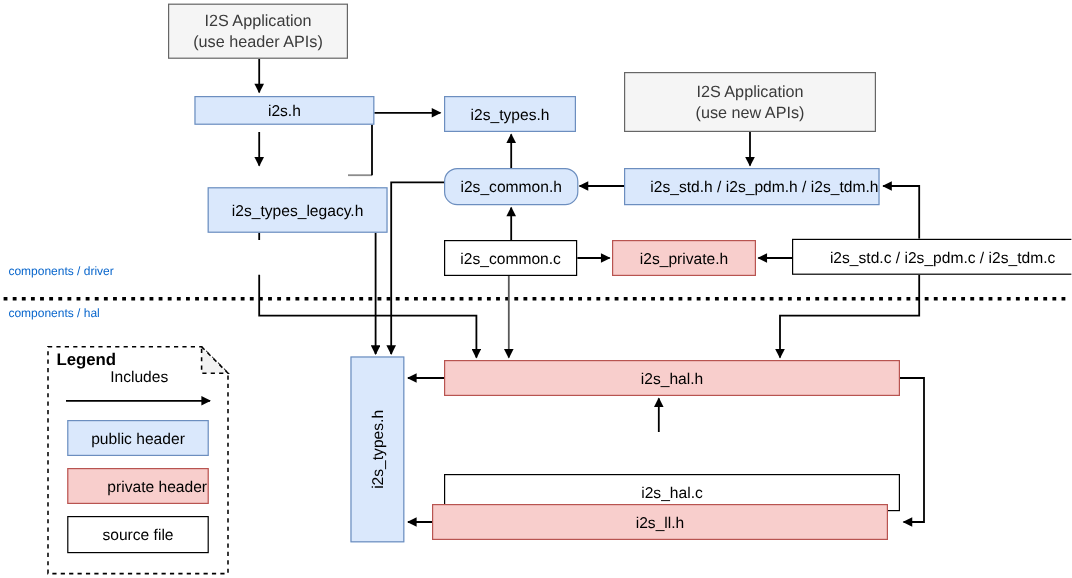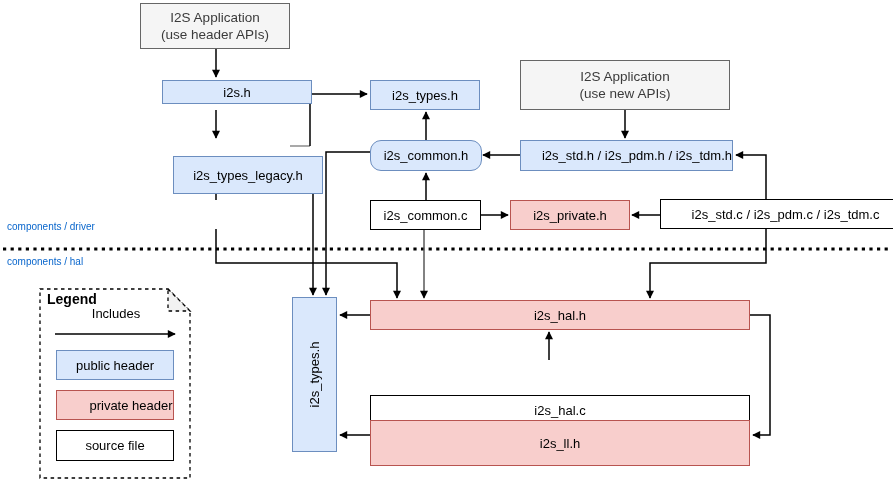--- a/index.html
+++ b/index.html
@@ -154,21 +154,21 @@
   </div>
 
   <div class="node private" style="left:370px;top:300px;width:380px;height:30px;">
     <span>i2s_hal.h</span>
   </div>
 
   <div class="node source" style="left:370px;top:360px;width:380px;height:31px;margin-top:35px;">
     <span>i2s_hal.c</span>
   </div>
 
-  <div class="node private" style="left:370px;top:420px;width:380px;height:46px;">
+  <div class="node private" style="left:360px;top:420px;width:380px;height:30px;">
     <span>i2s_ll.h</span>
   </div>
 
   <div class="legend-title">Legend</div>
   <div class="legend-includes">Includes</div>
 
   <div class="node public legend-box" style="top:350px;">
     <span>public header</span>
   </div>
   <div class="node private legend-box" style="top:390px;padding-left:32px;">

